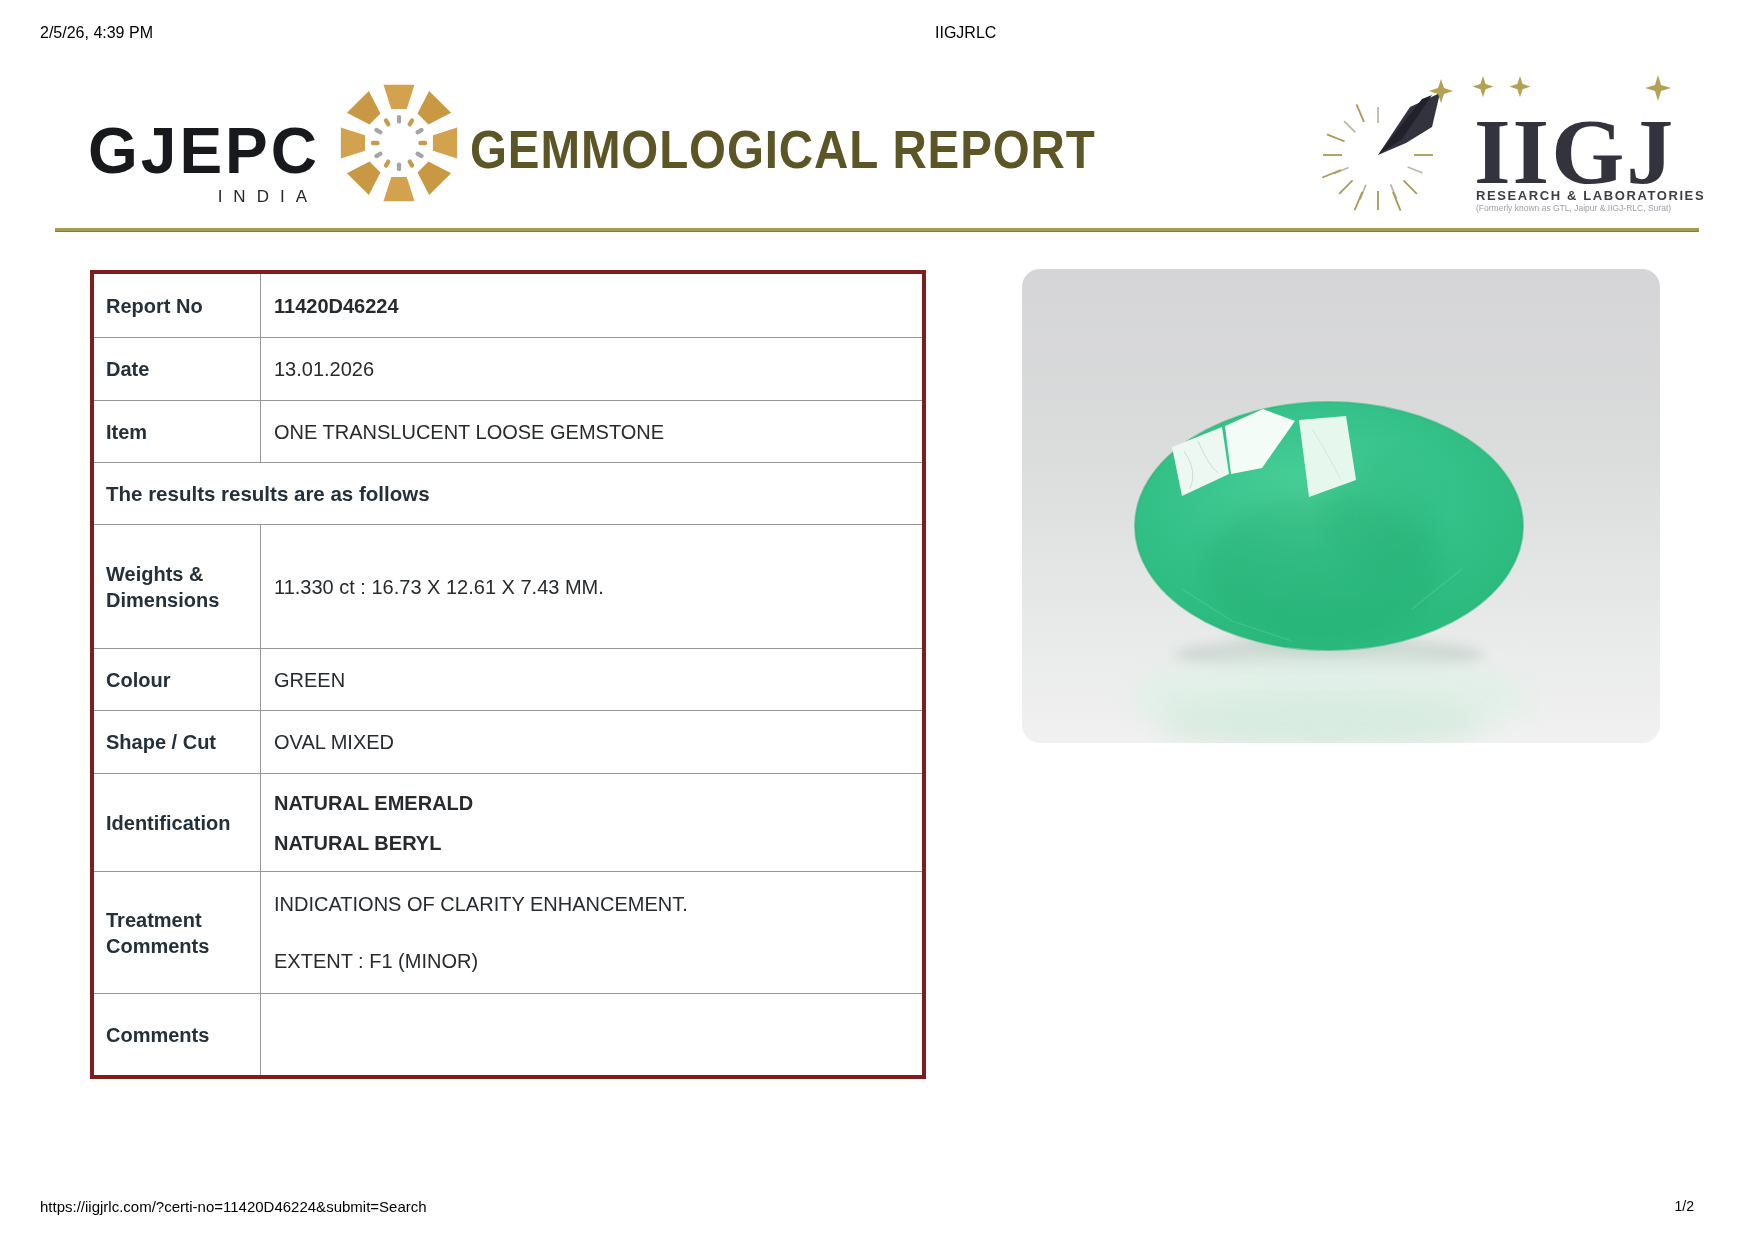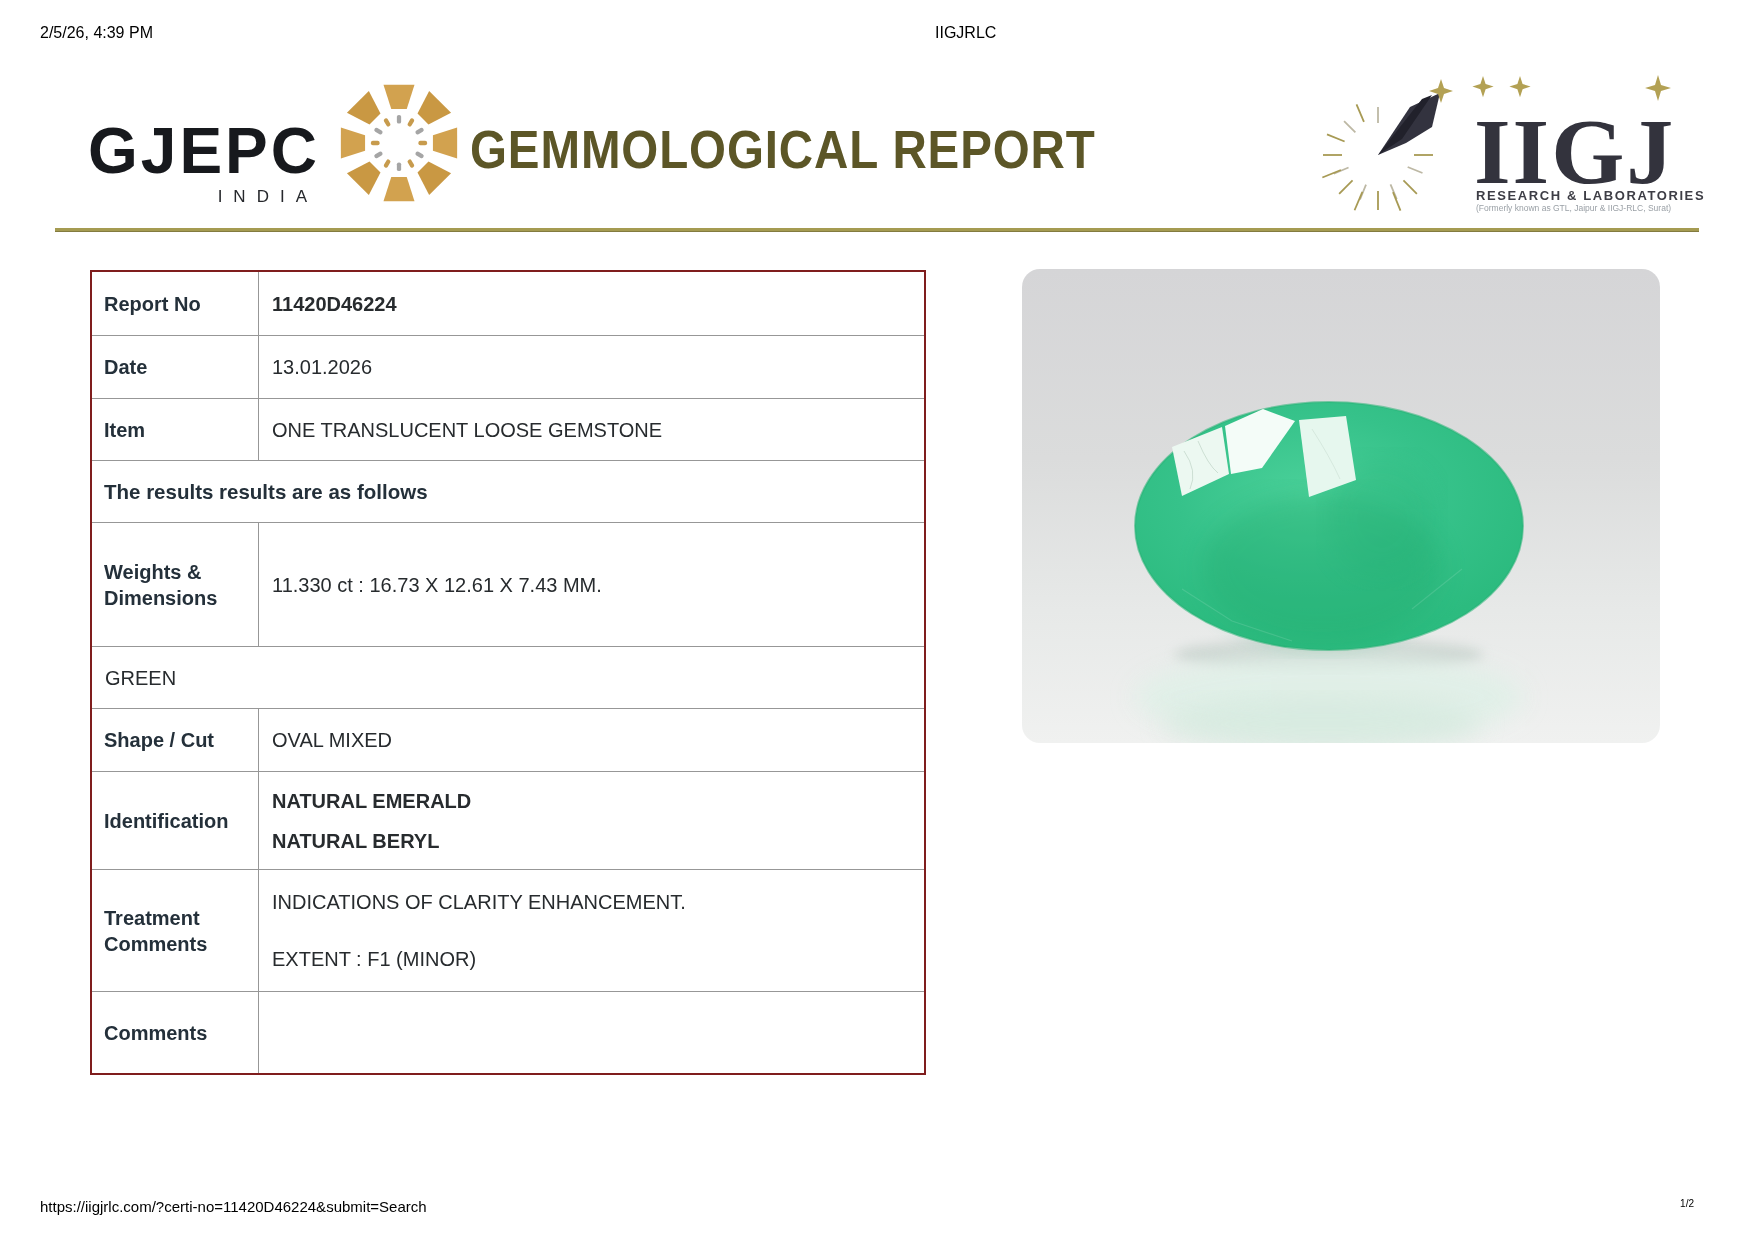--- a/index.html
+++ b/index.html
@@ -2,36 +2,36 @@
 <html><head>
 <meta charset="utf-8">
 <style>
   * { margin:0; padding:0; box-sizing:border-box; }
   html,body { width:1754px; height:1240px; background:#ffffff; font-family:"Liberation Sans", sans-serif; color:#222; position:relative; overflow:hidden; }
 
   
   .print-ts { position:absolute; left:40px; top:24px; font-size:16px; color:#000; }
   .print-title { position:absolute; left:935px; top:24px; font-size:16px; color:#000; }
   .footer-url { position:absolute; left:40px; top:1198px; font-size:15px; color:#000; }
-  .page-num { position:absolute; right:60px; top:1198px; font-size:10px; color:#000; }
+  .page-num { position:absolute; right:60px; top:1198px; font-size:14px; color:#000; }
 
   
   .gjepc { position:absolute; left:88px; top:96px;margin-top:23px; }
   .gjepc-name { font-size:64px; font-weight:700; letter-spacing:3px; color:#17191d; line-height:1; }
   .gjepc-sub { font-size:17px; font-weight:400; letter-spacing:11px; color:#26282c; text-align:right; padding-right:2px; margin-top:4px; }
   .mandala { position:absolute; left:336px; top:80px; }
 
   .report-title { position:absolute; left:470px; top:118px; font-size:54px; font-weight:700; letter-spacing:1px; color:#5c5627; transform:scaleX(.88); transform-origin:left center; white-space:nowrap; }
 
   .iigj { position:absolute; left:1310px; top:55px; }
 
   .gold-rule { position:absolute; left:55px; right:55px; top:228px; height:4px; background:#a59b51; border-bottom:1px solid #837b3f; }
 
   
-  .rtable { position:absolute; left:90px; top:270px; width:836px; border:2px solid #7f1d1d; }
+  .rtable { position:absolute; left:90px; top:270px; width:836px; border:4px solid #7f1d1d; }
   .trow { display:flex; border-bottom:1px solid #979797; }
   .trow:last-child { border-bottom:none; }
   .tlabel { width:167px; border-right:1px solid #979797; display:flex; align-items:center; padding:6px 10px 6px 12px; font-weight:700; font-size:20px; color:#24303a; line-height:26px; }
   .tval { flex:1; display:flex; flex-direction:column; justify-content:center; gap:16px; padding:6px 10px 6px 13px; font-size:20px; color:#272b2e; line-height:24px; }
   .tsection { display:flex; align-items:center; padding-left:12px; font-weight:700; font-size:20.5px; color:#24303a; width:100%; }
   .b { font-weight:700; }
   .r1{height:64px}.r2{height:63px}.r3{height:62px}.r4{height:62px}.r5{height:124px}
   .r6{height:62px}.r7{height:63px}.r8{height:98px}.r9{height:122px}.r10{height:81px}
   .r9 .tval{gap:33px}
 
@@ -151,20 +151,21 @@
   <div class="trow r4">
     <div class="tsection">The results results are as follows</div>
   </div>
   <div class="trow r5">
     <div class="tlabel">Weights &amp; Dimensions</div>
     <div class="tval">
         <span>11.330 ct : 16.73 X 12.61 X 7.43 MM.</span>
       </div>
   </div>
   <div class="trow r6">
+    <div class="tlabel">Colour</div>
     <div class="tval">
         <span>GREEN</span>
       </div>
   </div>
   <div class="trow r7">
     <div class="tlabel">Shape / Cut</div>
     <div class="tval">
         <span>OVAL MIXED</span>
       </div>
   </div>

